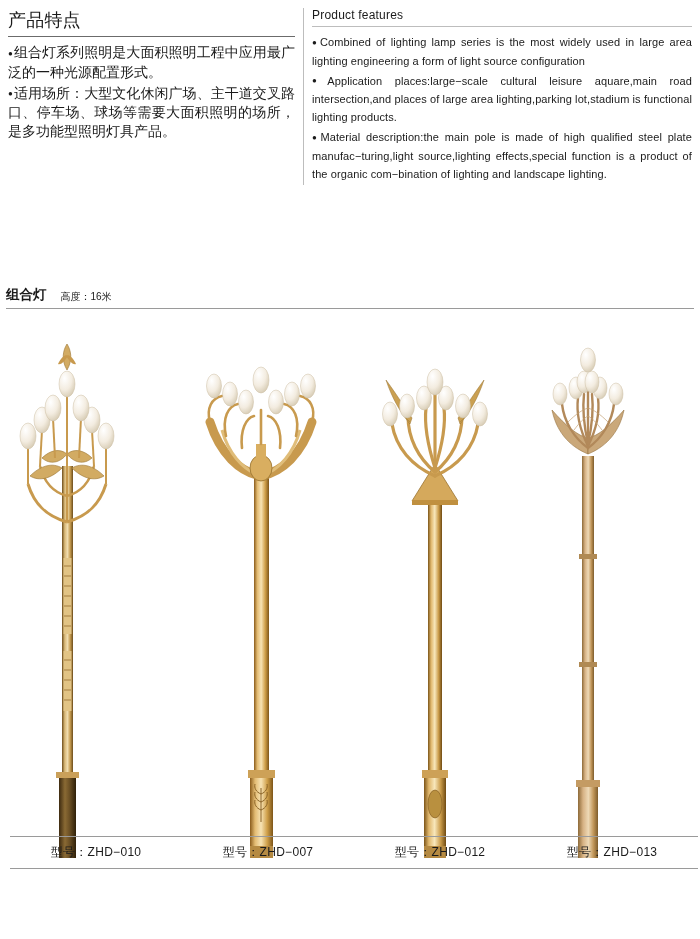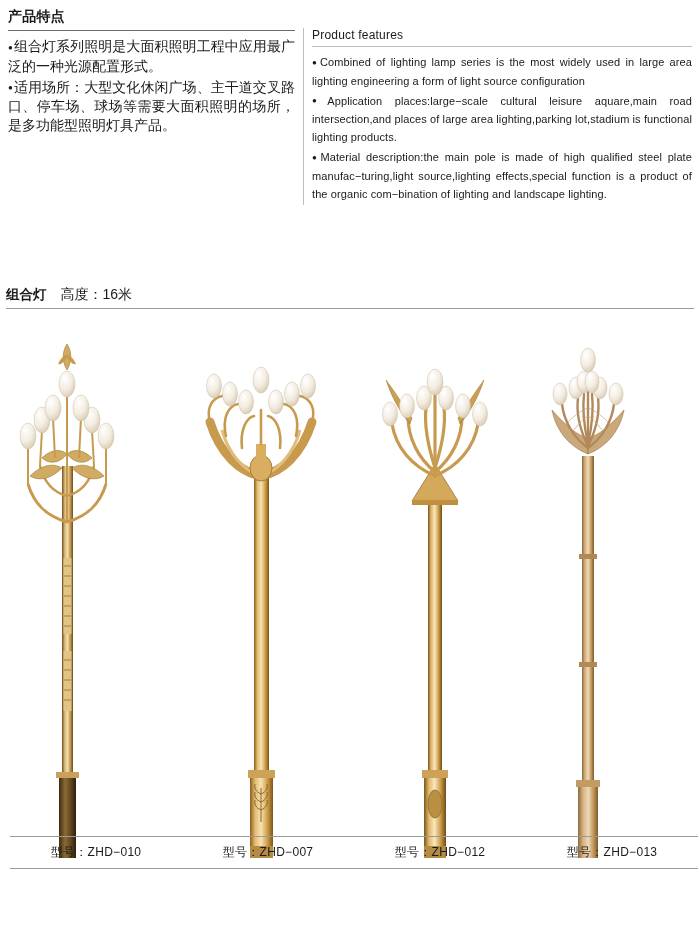--- a/index.html
+++ b/index.html
@@ -28,25 +28,24 @@
     width: 303px;
     padding: 0 8px 0 8px;
     box-sizing: border-box;
   }
   .col-right {
     width: 397px;
     padding: 0 8px 0 8px;
     box-sizing: border-box;
     border-left: 1px solid #bdbdbd;
     min-height: 170px;
-    margin-top: 20px;
   }
   .col-title {
-    font-size: 14px;
-    font-weight: bold;
+    font-size: 18px;
+    font-weight: normal;
     padding-bottom: 4px;
     letter-spacing: .2px;
   }
   .col-title.en {
     font-weight: normal;
     font-size: 12px;
   }
   .rule {
     border-top: 1px solid #6b6b6b;
     margin-bottom: 6px;
@@ -87,21 +86,21 @@
   .section-head-row {
     display: flex;
     align-items: flex-end;
     padding-bottom: 4px;
   }
   .section-title {
     font-size: 13.5px;
     font-weight: bold;
   }
   .section-sub {
-    font-size: 14px;
+    font-size: 10px;
     margin-left: 14px;
   }
   .section-rule {
     border-top: 1px solid #9a9a9a;
   }
 
   
   .products {
     position: absolute;
     left: 6px;

